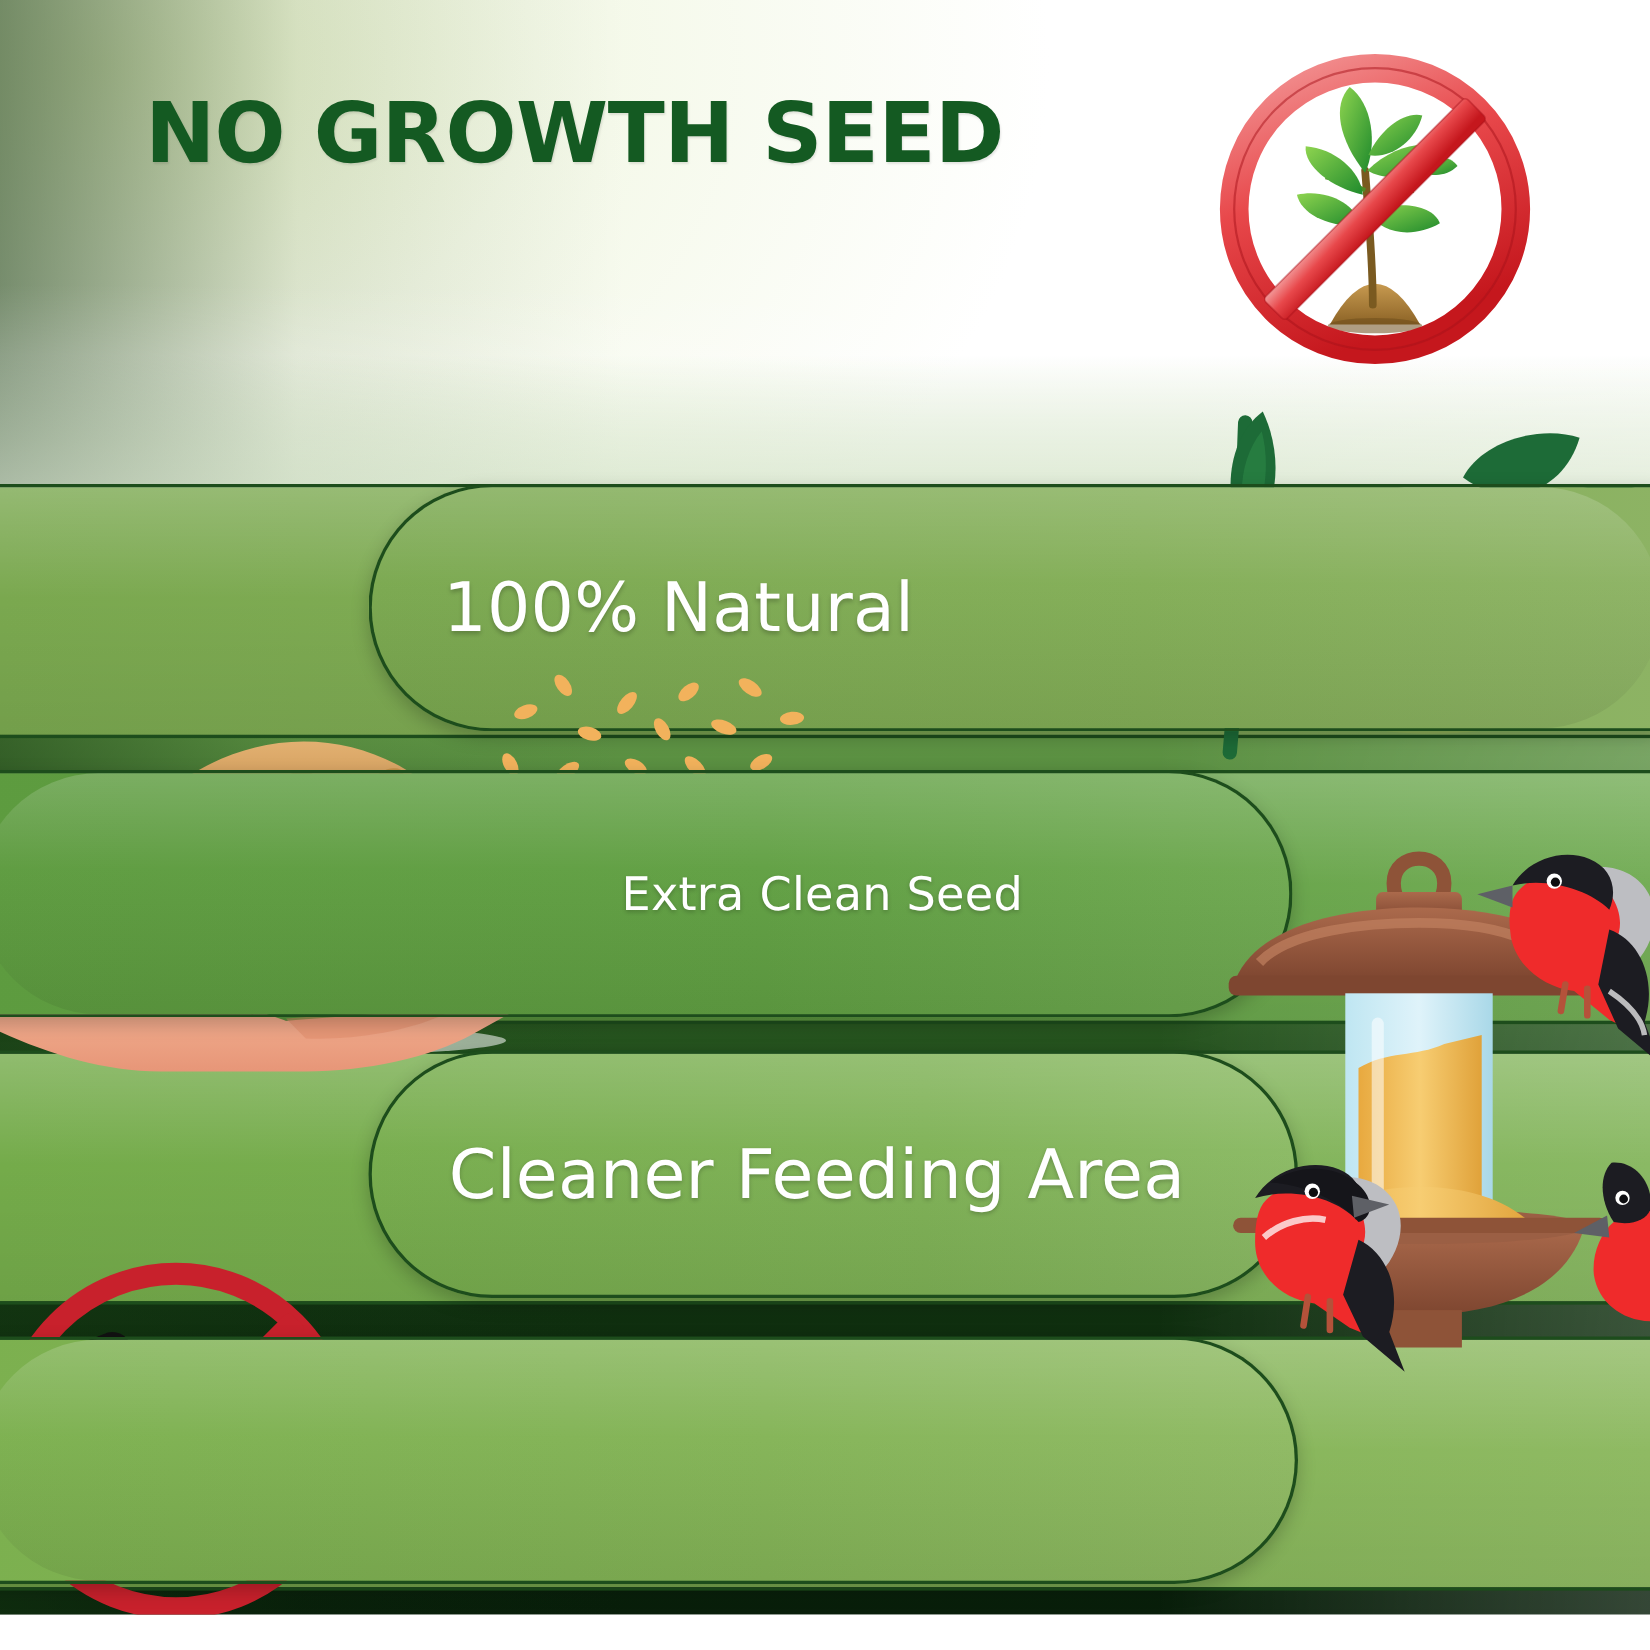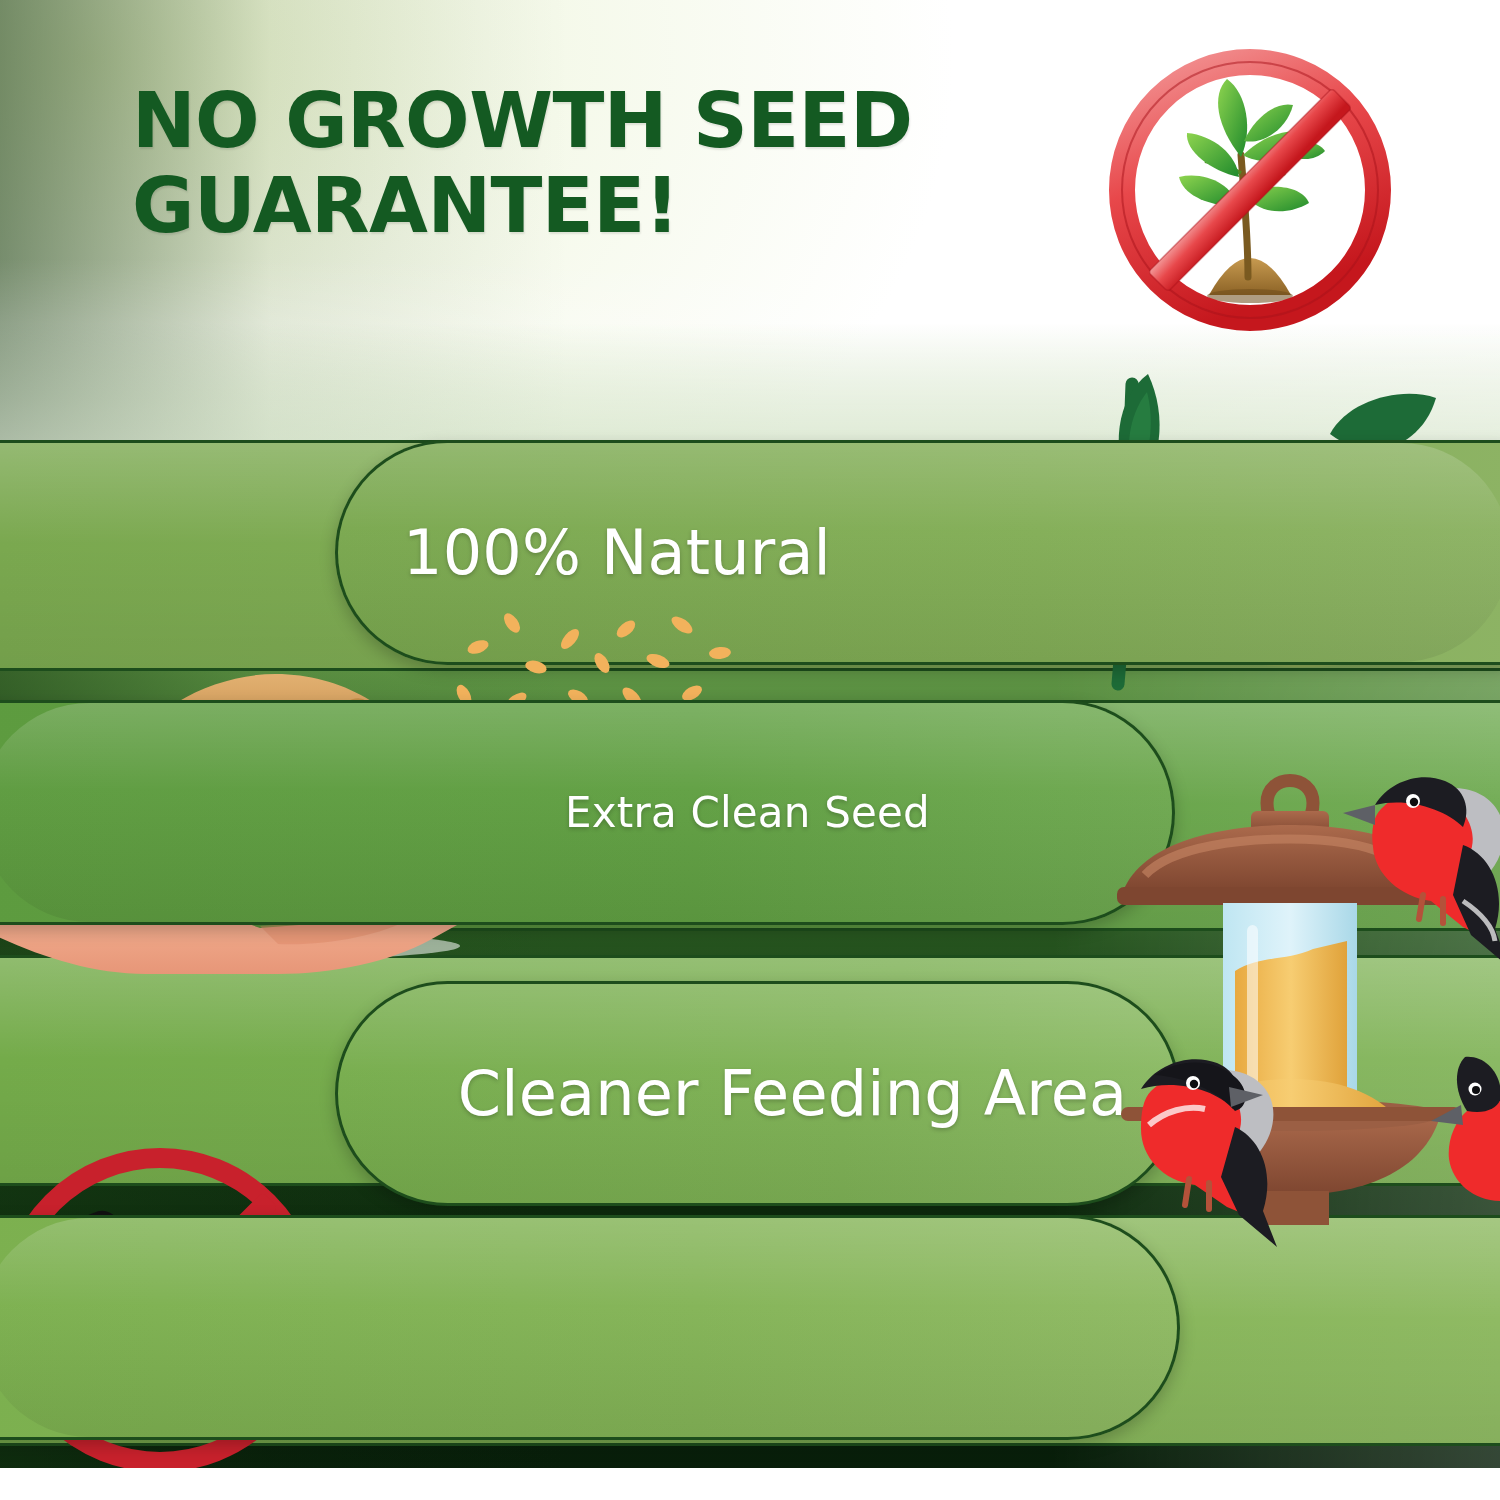--- a/index.html
+++ b/index.html
@@ -57,22 +57,22 @@
   #pill1{left:335px;top:440px;width:1175px;height:225px;
     background:linear-gradient(90deg,#7aa84f 0%,#83ae57 60%,#8db364 100%);
     border-right:none;border-radius:120px 0 0 120px;}
   #pill1 .pill-label{font-size:62px;margin-left:65px;}
 
   #pill2{left:-20px;top:700px;width:1195px;height:225px;
     background:linear-gradient(90deg,#5d9b3f 0%,#61a043 60%,#6fa951 100%);
     border-left:none;border-radius:0 120px 120px 0;}
   #pill2 .pill-label{font-size:42px;margin-left:585px;}
 
-  #pill3{left:335px;top:981px;width:845px;height:225px;
-    background:linear-gradient(90deg,#77ad4d 0%,#7fb256 60%,#8bba64 100%);justify-content:center;}
+  #pill3{left:335px;top:955px;width:845px;height:225px;
+    background:linear-gradient(90deg,#77ad4d 0%,#7fb256 60%,#8bba64 100%);}
   #pill3 .pill-label{font-size:62px;margin-left:70px;}
 
   #pill4{left:-20px;top:1215px;width:1200px;height:225px;
     background:linear-gradient(90deg,#7cb04f 0%,#84b457 60%,#8fba63 100%);
     border-left:none;border-radius:0 120px 120px 0;}
   #pill4 .pill-label{font-size:62px;margin-left:370px;}
 
   
   #headline{position:absolute;left:132px;top:78px;width:920px;
     color:#145a22;font-weight:700;font-size:76px;line-height:1.12;
@@ -117,21 +117,20 @@
     </div>
   <div class="band b3">
       <div class="band-glass"></div>
     </div>
   <div class="band b4">
       <div class="band-glass"></div>
     </div>
 
   <div id="headline">
     <div>NO GROWTH SEED</div>
-    <div>GUARANTEE!</div>
   </div>
 
   <div id="noplant">
     <svg viewBox="0 0 290 290" width="290" height="290">
       <defs>
         <linearGradient id="soilg" x1="0" y1="0" x2="0" y2="1">
           <stop offset="0" stop-color="#c79a50"></stop>
             <stop offset="1" stop-color="#8c6326"></stop>
         </linearGradient>
         <linearGradient id="leafg" x1="0" y1="0" x2="1" y2="1">

